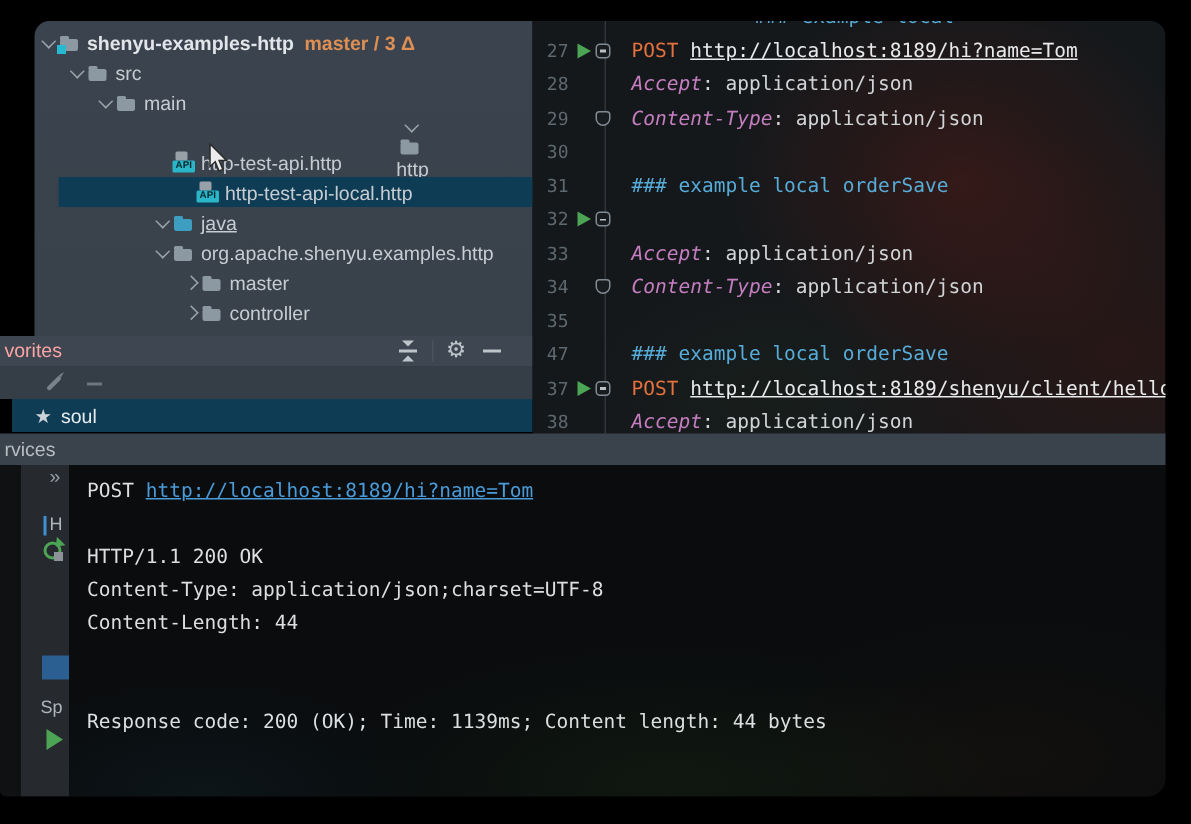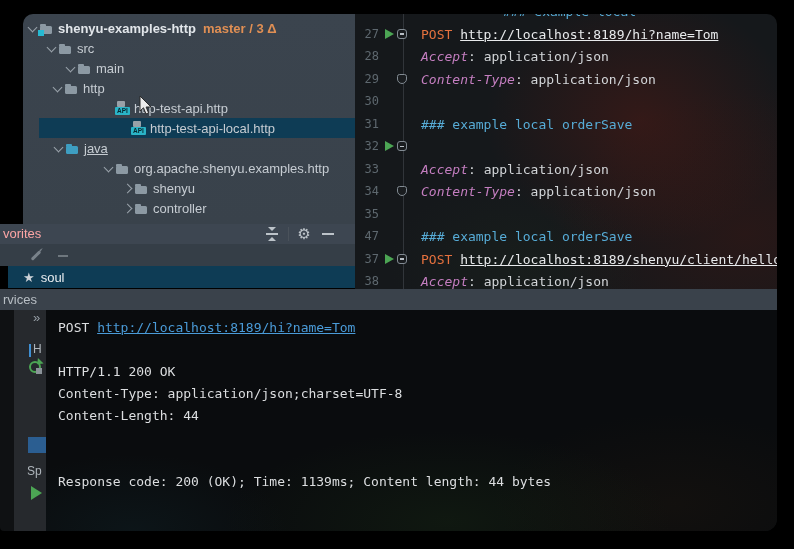--- a/index.html
+++ b/index.html
@@ -142,49 +142,49 @@
         <div class="tree-row" style="top: 24px; padding-left: 23px;">
           <span class="chev down"></span>
           <span class="tree-icon folder"></span>
           <span class="tree-label">src</span>
         </div>
         <div class="tree-row" style="top: 44px; padding-left: 42px;">
           <span class="chev down"></span>
           <span class="tree-icon folder"></span>
           <span class="tree-label">main</span>
         </div>
-        <div class="tree-row" style="top: 64px; padding-left: 29px;">
+        <div class="tree-row" style="top: 64px; padding-left: 86px; flex-direction: column;">
           <span class="chev down"></span>
           <span class="tree-icon folder"></span>
           <span class="tree-label">http</span>
         </div>
         <div class="tree-row" style="top: 84px; padding-left: 80px;">
           <span class="chev"></span>
           <span class="tree-icon api"></span>
           <span class="tree-label">http-test-api.http</span>
         </div>
         <div class="tree-row selected" style="top: 104px; padding-left: 80px; margin-left: 16px;">
           <span class="chev"></span>
           <span class="tree-icon api"></span>
           <span class="tree-label">http-test-api-local.http</span>
         </div>
-        <div class="tree-row" style="top: 124px; padding-left: 30px; text-decoration: underline;">
+        <div class="tree-row" style="top: 124px; padding-left: 80px; text-decoration: underline;">
           <span class="chev down"></span>
           <span class="tree-icon foldersrc"></span>
           <span class="tree-label">java</span>
         </div>
         <div class="tree-row" style="top: 144px; padding-left: 80px;">
           <span class="chev down"></span>
           <span class="tree-icon folder"></span>
           <span class="tree-label">org.apache.shenyu.examples.http</span>
         </div>
         <div class="tree-row" style="top: 164px; padding-left: 99px;">
           <span class="chev right"></span>
           <span class="tree-icon folder"></span>
-          <span class="tree-label">shenyu</span>
+          <span class="tree-label">master</span>
         </div>
         <div class="tree-row" style="top: 184px; padding-left: 99px;">
           <span class="chev right"></span>
           <span class="tree-icon folder"></span>
           <span class="tree-label">controller</span>
         </div>
       </div>
   </div>
 
   <div id="editor">

